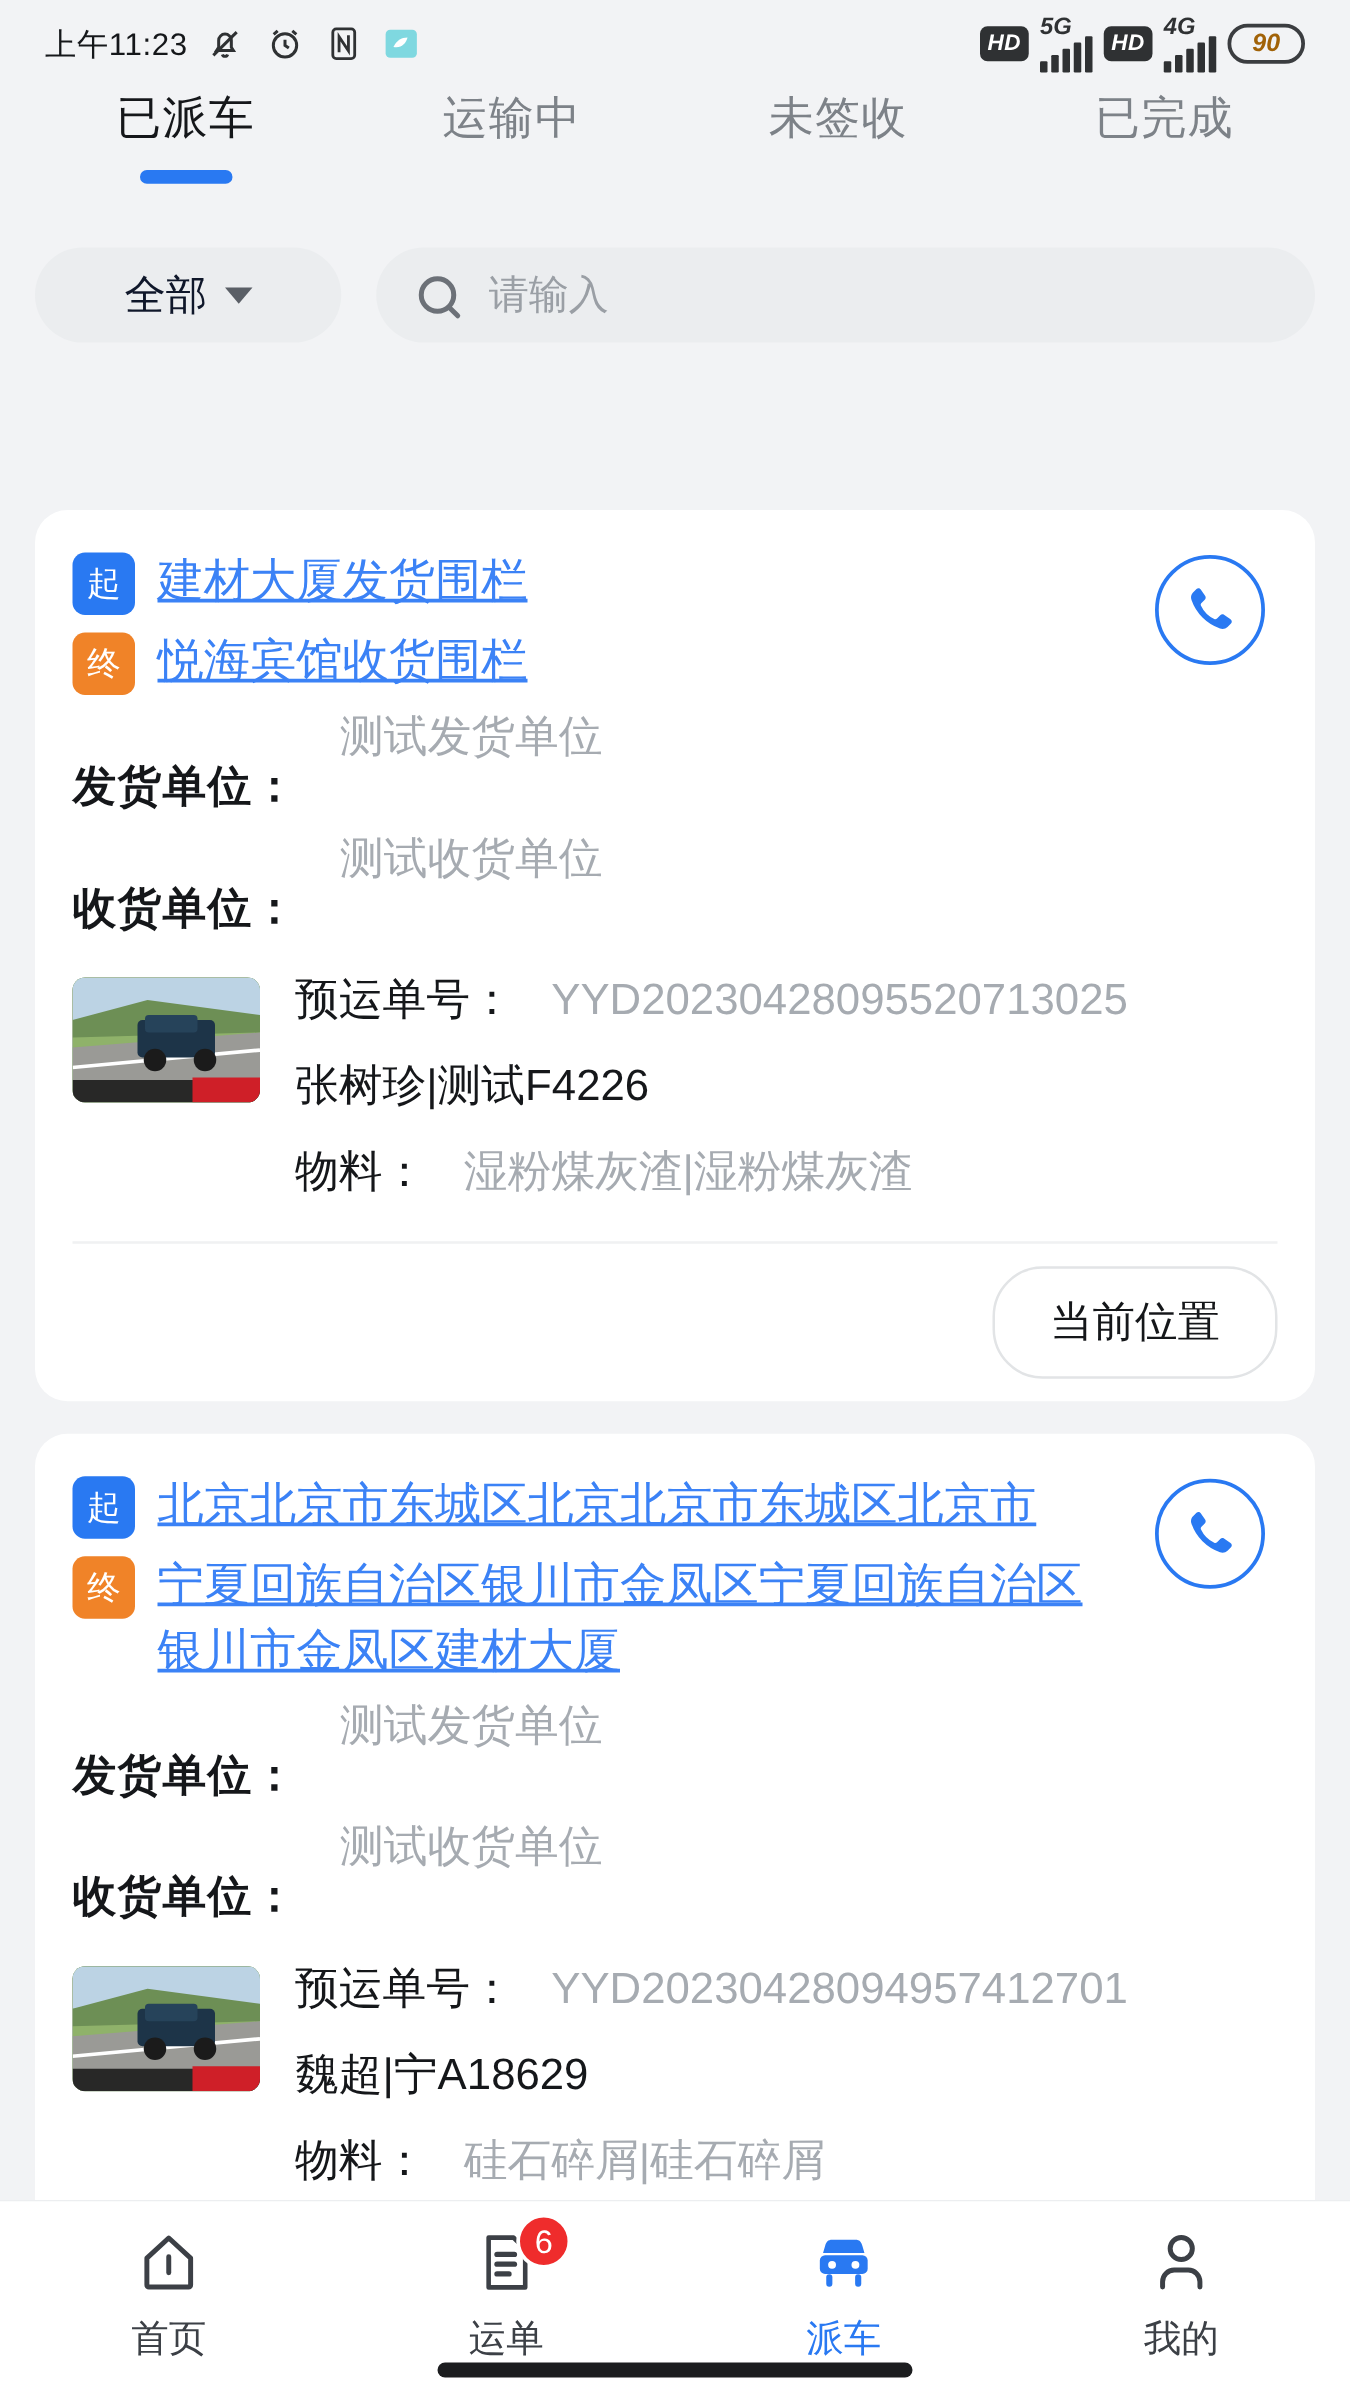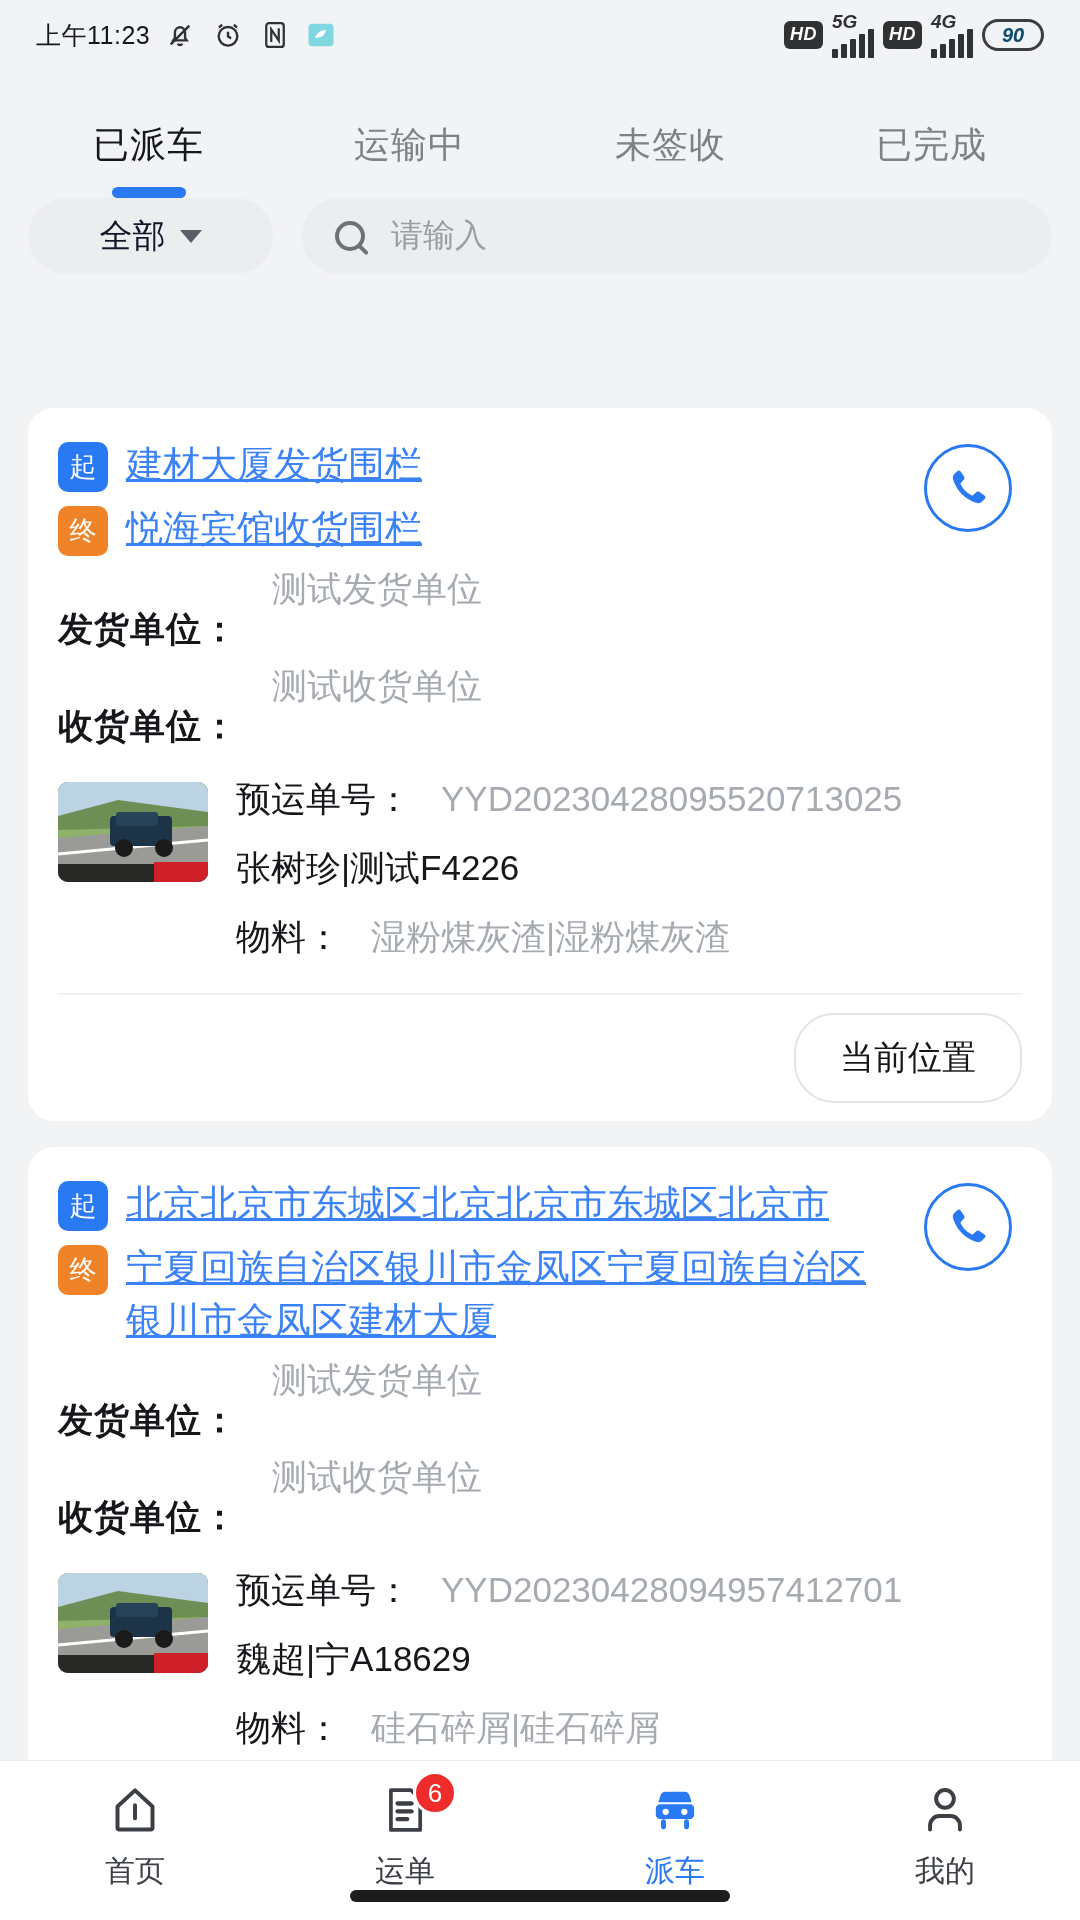--- a/index.html
+++ b/index.html
@@ -31,26 +31,26 @@
   .bars{ display:flex; align-items:flex-end; gap:3px; }
   .bars i{ display:block; width:6px; background:#2f3133; border-radius:1px;}
   .bars i:nth-child(1){height:9px}
   .bars i:nth-child(2){height:14px}
   .bars i:nth-child(3){height:19px}
   .bars i:nth-child(4){height:24px}
   .bars i:nth-child(5){height:29px}
   .batt{
     width:62px; height:32px; border:3px solid #3b3d40; border-radius:16px;
     display:flex; align-items:center; justify-content:center;
-    font-size:20px; font-weight:600; color:#0c4a6e;
+    font-size:20px; font-weight:600; color:#a16207;
   }
 
   
   .tabs{
-    display:flex; height:100px; align-items:flex-end;
+    display:flex; height:100px; align-items:flex-start;
     background:#f2f3f5; padding:0 18px;
   }
   .tab{
     flex:1; text-align:center; position:relative;
     font-size:36px; color:#7d8288; letter-spacing:1px;
   }
   .tab.active{ color:#15171a; font-weight:500; }
   .tab.active .tab-underline{
     position:absolute; left:50%; transform:translateX(-50%);
     bottom:-28px; width:74px; height:11px; border-radius:6px; background:#2979f2;

